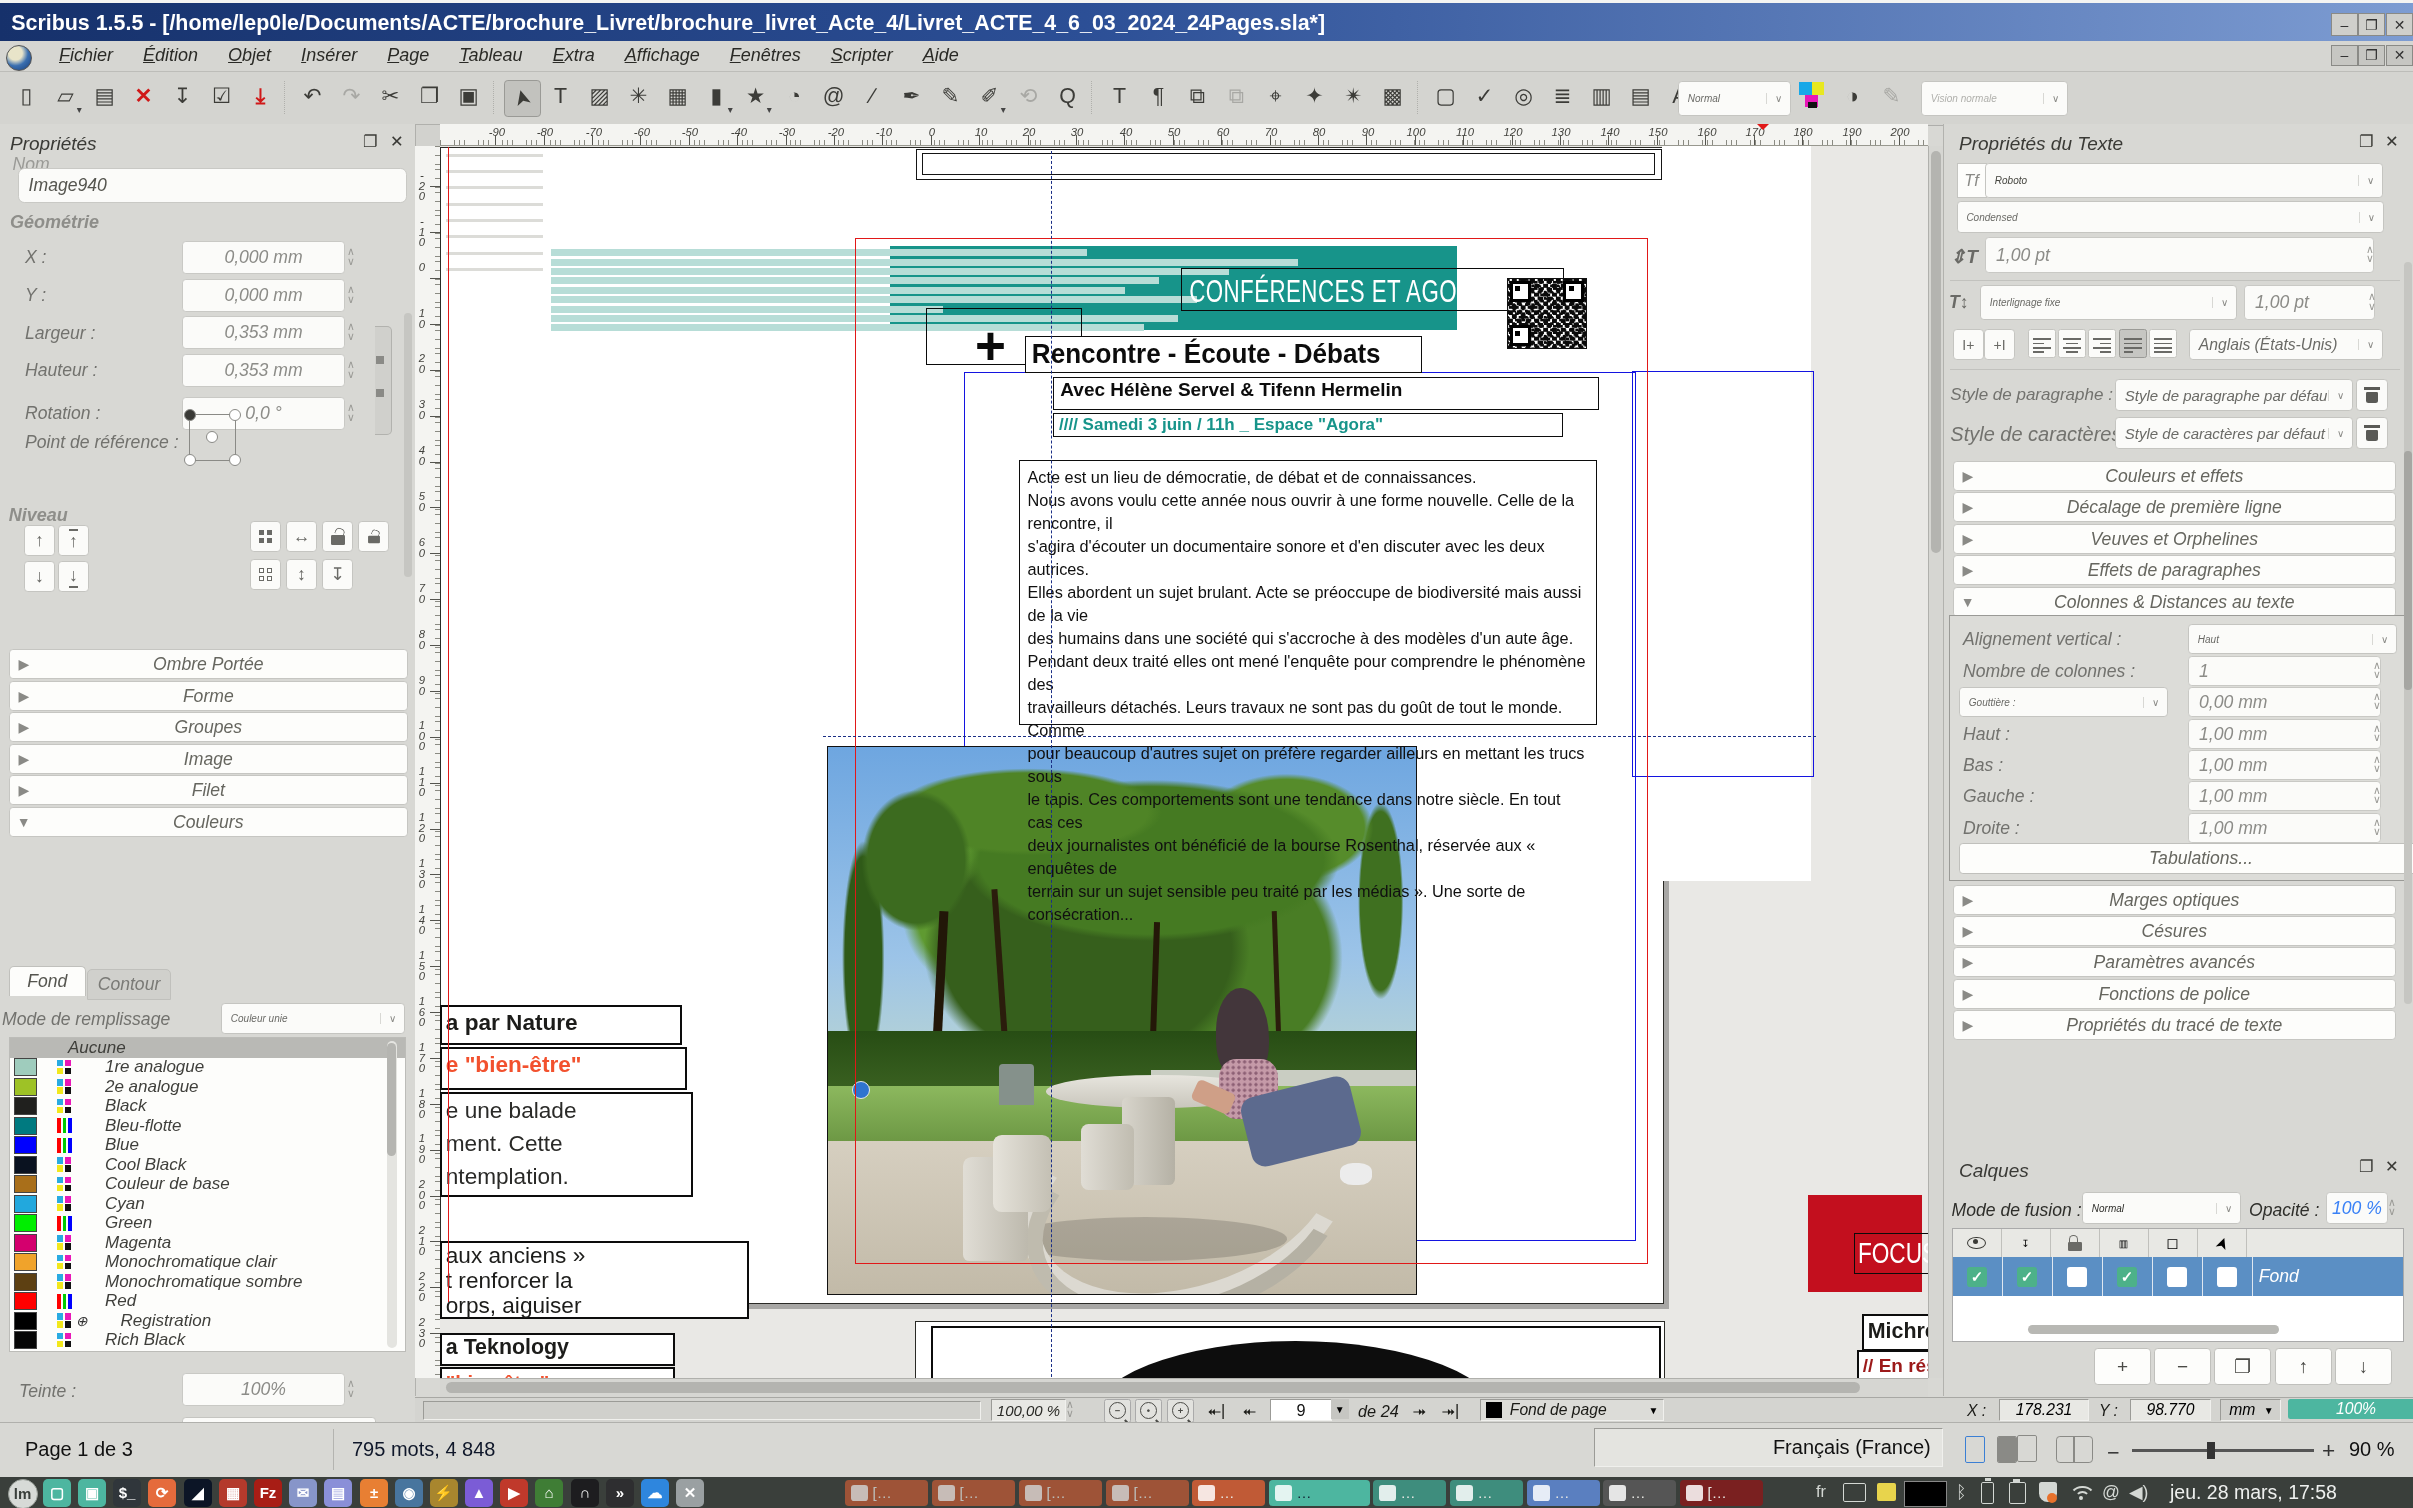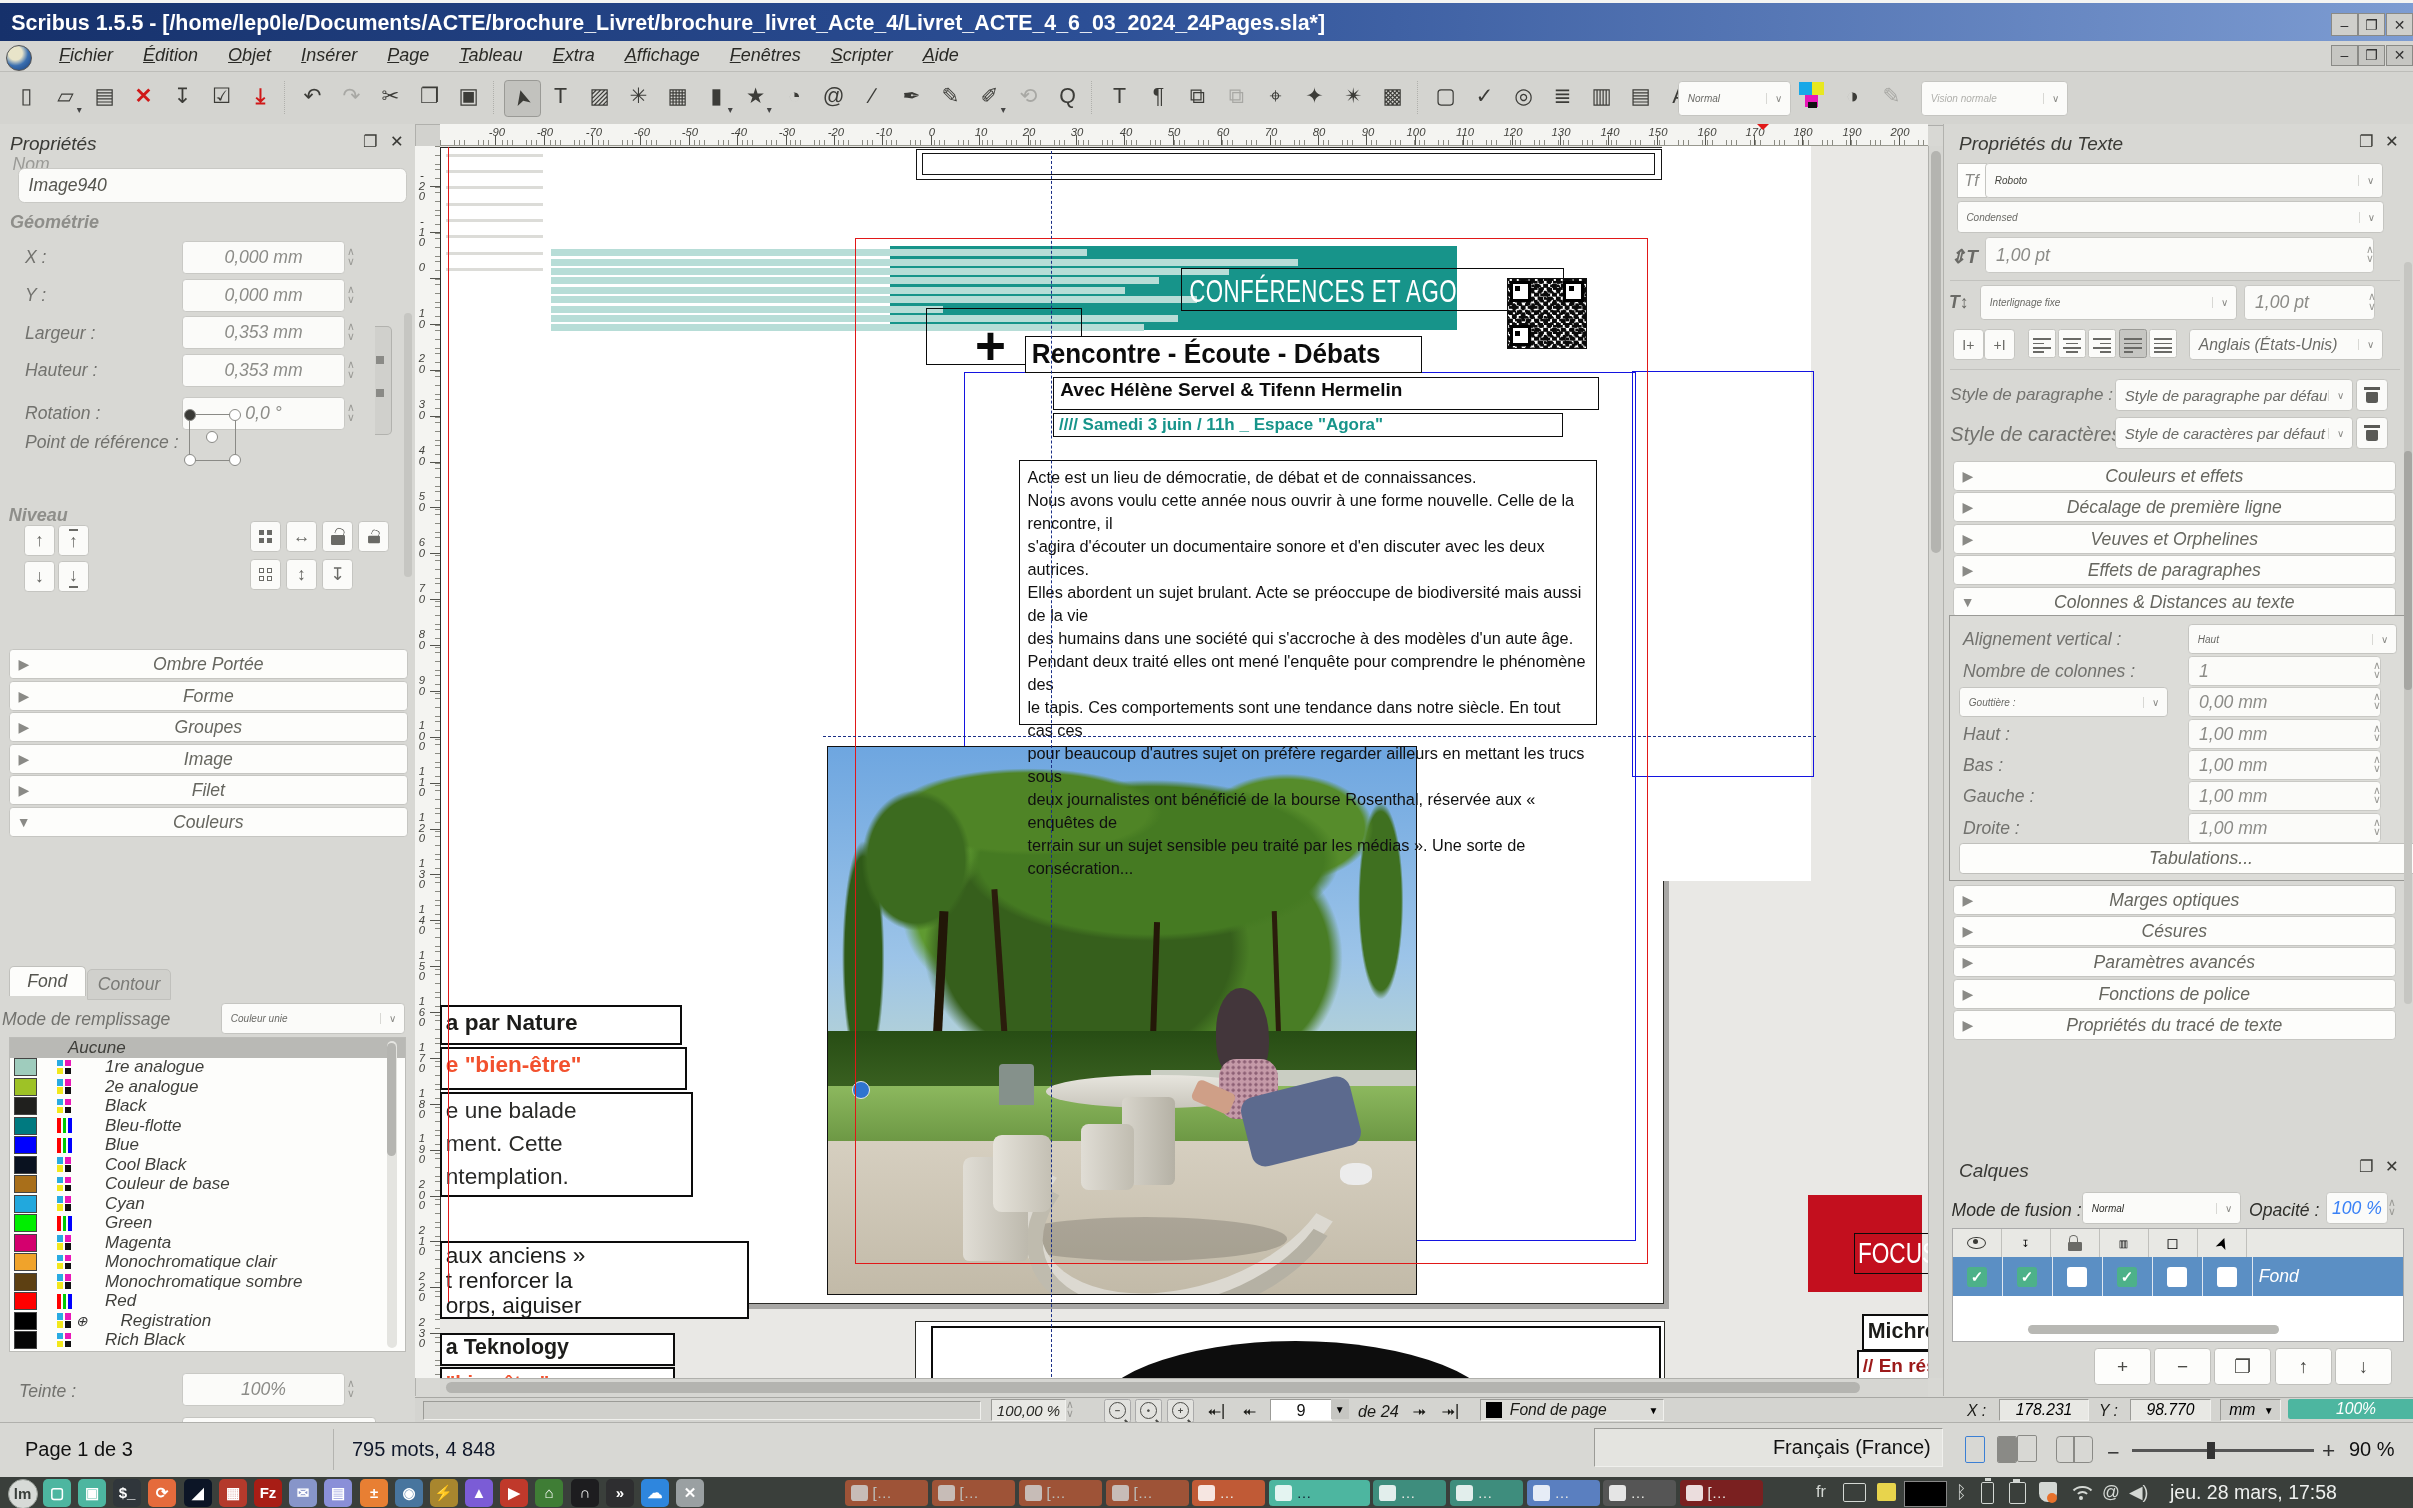--- a/index.html
+++ b/index.html
@@ -812,22 +812,23 @@
   </div>
 
   <div class="dframe" style="left:579px;top:314px;width:576px;height:263px;border-width:1.3px;z-index:6;">
     <div style="padding:5px 7.5px;font-size:16.3px;line-height:23px;color:#101010;">
         <div>Acte est un lieu de démocratie, de débat et de connaissances.</div>
         <div>Nous avons voulu cette année nous ouvrir à une forme nouvelle. Celle de la rencontre, il</div>
         <div>s'agira d'écouter un documentaire sonore et d'en discuter avec les deux autrices.</div>
         <div>Elles abordent un sujet brulant. Acte se préoccupe de biodiversité mais aussi de la vie</div>
         <div>des humains dans une société qui s'accroche à des modèles d'un aute âge.</div>
         <div>Pendant deux traité elles ont mené l'enquête pour comprendre le phénomène des</div>
+        <div>travailleurs détachés. Leurs travaux ne sont pas du goût de tout le monde. Comme</div>
+        <div>pour beaucoup d'autres sujet on préfère regarder ailleurs en mettant les trucs sous</div>
         <div>le tapis. Ces comportements sont une tendance dans notre siècle. En tout cas ces</div>
-        <div>pour beaucoup d'autres sujet on préfère regarder ailleurs en mettant les trucs sous</div>
         <div>deux journalistes ont bénéficié de la  bourse Rosenthal, réservée aux « enquêtes de</div>
         <div>terrain sur un sujet sensible peu traité par les médias ». Une sorte de consécration...</div>
       </div>
   </div>
 
   <div class="abs" style="left:524px;top:226px;width:670px;height:867px;border:1.3px solid #1414e0;z-index:4;"></div>
   <div class="abs" style="left:1192px;top:225px;width:180px;height:404px;border:1.3px solid #1414e0;z-index:4;"></div>
 
   <div class="abs" id="photo" style="left:387px;top:600px;width:588px;height:547px;z-index:5;">
     <div class="ph" style="inset:0 0 30% 0;background:linear-gradient(180deg,#6ea6e0,#9cc4e8 55%,#c8ddc8);"></div>

